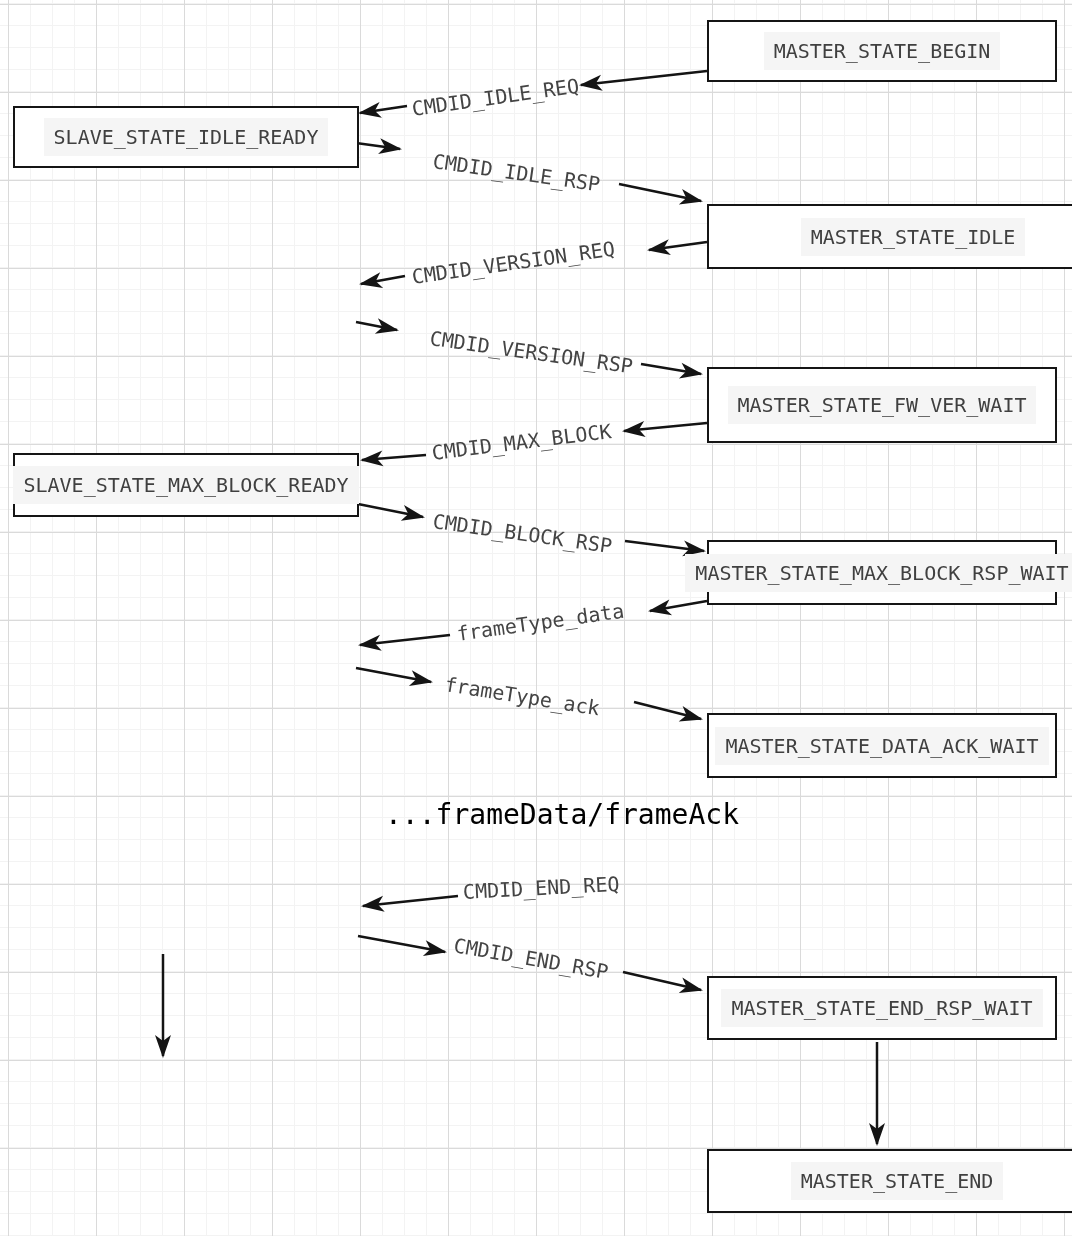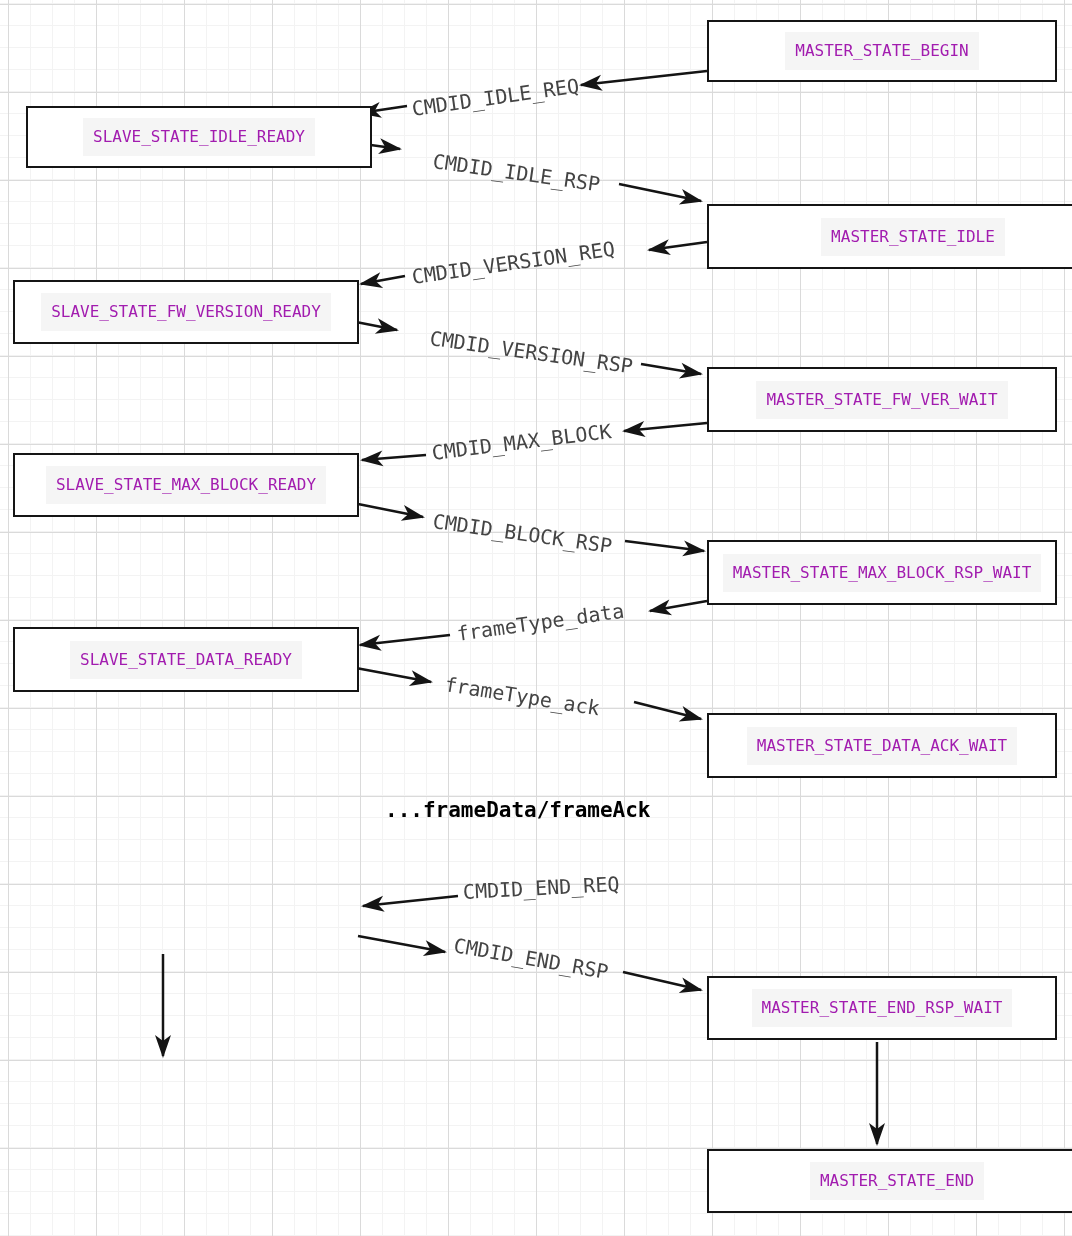--- a/index.html
+++ b/index.html
@@ -38,40 +38,40 @@
     background: #ffffff;
     border: 2.5px solid #151515;
     display: flex;
     align-items: center;
     justify-content: center;
   }
   .node-label {
     display: inline-block;
     background: #f5f5f5;
     padding: 6px 10px;
-    font-size: 16px;
+    font-size: 20px;
     line-height: 26px;
-    color: #a21caf;
+    color: #404040;
     white-space: nowrap;
   }
   .edge-label {
     position: absolute;
     height: 24px;
     line-height: 24px;
     font-size: 20px;
     color: #444444;
     white-space: nowrap;
     transform-origin: 0 50%;
   }
   .note-label {
     position: absolute;
     left: 385px;
     top: 798px;
-    font-size: 21px;
-    font-weight: bold;
+    font-size: 28px;
+    font-weight: normal;
     color: #000000;
     white-space: nowrap;
   }
 </style>
 </head>
 <body>
 
 <div class="canvas">
 
   <svg class="arrows">
@@ -102,47 +102,41 @@
     <line x1="163" y1="954" x2="163" y2="1056" marker-end="url(#arr)"></line>
     <line x1="877" y1="1042" x2="877" y2="1144" marker-end="url(#arr)"></line>
   </svg>
 
   <div class="node" style="left:707px;top:20px;width:350px;height:62px">
     <span class="node-label">MASTER_STATE_BEGIN</span>
   </div>
   <div class="node" style="left:707px;top:204px;width:412px;height:65px">
     <span class="node-label">MASTER_STATE_IDLE</span>
   </div>
-  <div class="node" style="left:707px;top:367px;width:350px;height:65px">
+  <div class="node" style="left:707px;top:367px;width:350px;height:76px">
     <span class="node-label">MASTER_STATE_FW_VER_WAIT</span>
   </div>
   <div class="node" style="left:707px;top:540px;width:350px;height:65px">
     <span class="node-label">MASTER_STATE_MAX_BLOCK_RSP_WAIT</span>
   </div>
   <div class="node" style="left:707px;top:713px;width:350px;height:65px">
     <span class="node-label">MASTER_STATE_DATA_ACK_WAIT</span>
   </div>
   <div class="node" style="left:707px;top:976px;width:350px;height:64px">
     <span class="node-label">MASTER_STATE_END_RSP_WAIT</span>
   </div>
   <div class="node" style="left:707px;top:1149px;width:380px;height:64px">
     <span class="node-label">MASTER_STATE_END</span>
   </div>
 
-  <div class="node" style="left:26px;top:106px;width:346px;height:62px">
+  <div class="node" style="left:13px;top:106px;width:346px;height:62px">
     <span class="node-label">SLAVE_STATE_IDLE_READY</span>
-  </div>
-  <div class="node" style="left:13px;top:280px;width:346px;height:64px">
-    <span class="node-label">SLAVE_STATE_FW_VERSION_READY</span>
   </div>
   <div class="node" style="left:13px;top:453px;width:346px;height:64px">
     <span class="node-label">SLAVE_STATE_MAX_BLOCK_READY</span>
-  </div>
-  <div class="node" style="left:13px;top:627px;width:346px;height:65px">
-    <span class="node-label">SLAVE_STATE_DATA_READY</span>
   </div>
 
   <div class="edge-label" style="left:412px;top:97px;transform:rotate(-8deg)">CMDID_IDLE_REQ</div>
   <div class="edge-label" style="left:433px;top:149px;transform:rotate(8deg)">CMDID_IDLE_RSP</div>
   <div class="edge-label" style="left:412px;top:265px;transform:rotate(-8deg)">CMDID_VERSION_REQ</div>
   <div class="edge-label" style="left:430px;top:326px;transform:rotate(8deg)">CMDID_VERSION_RSP</div>
   <div class="edge-label" style="left:432px;top:441px;transform:rotate(-7deg)">CMDID_MAX_BLOCK</div>
   <div class="edge-label" style="left:433px;top:509px;transform:rotate(8deg)">CMDID_BLOCK_RSP</div>
   <div class="edge-label" style="left:457px;top:622px;transform:rotate(-8deg)">frameType_data</div>
   <div class="edge-label" style="left:445px;top:672px;transform:rotate(9deg)">frameType_ack</div>

